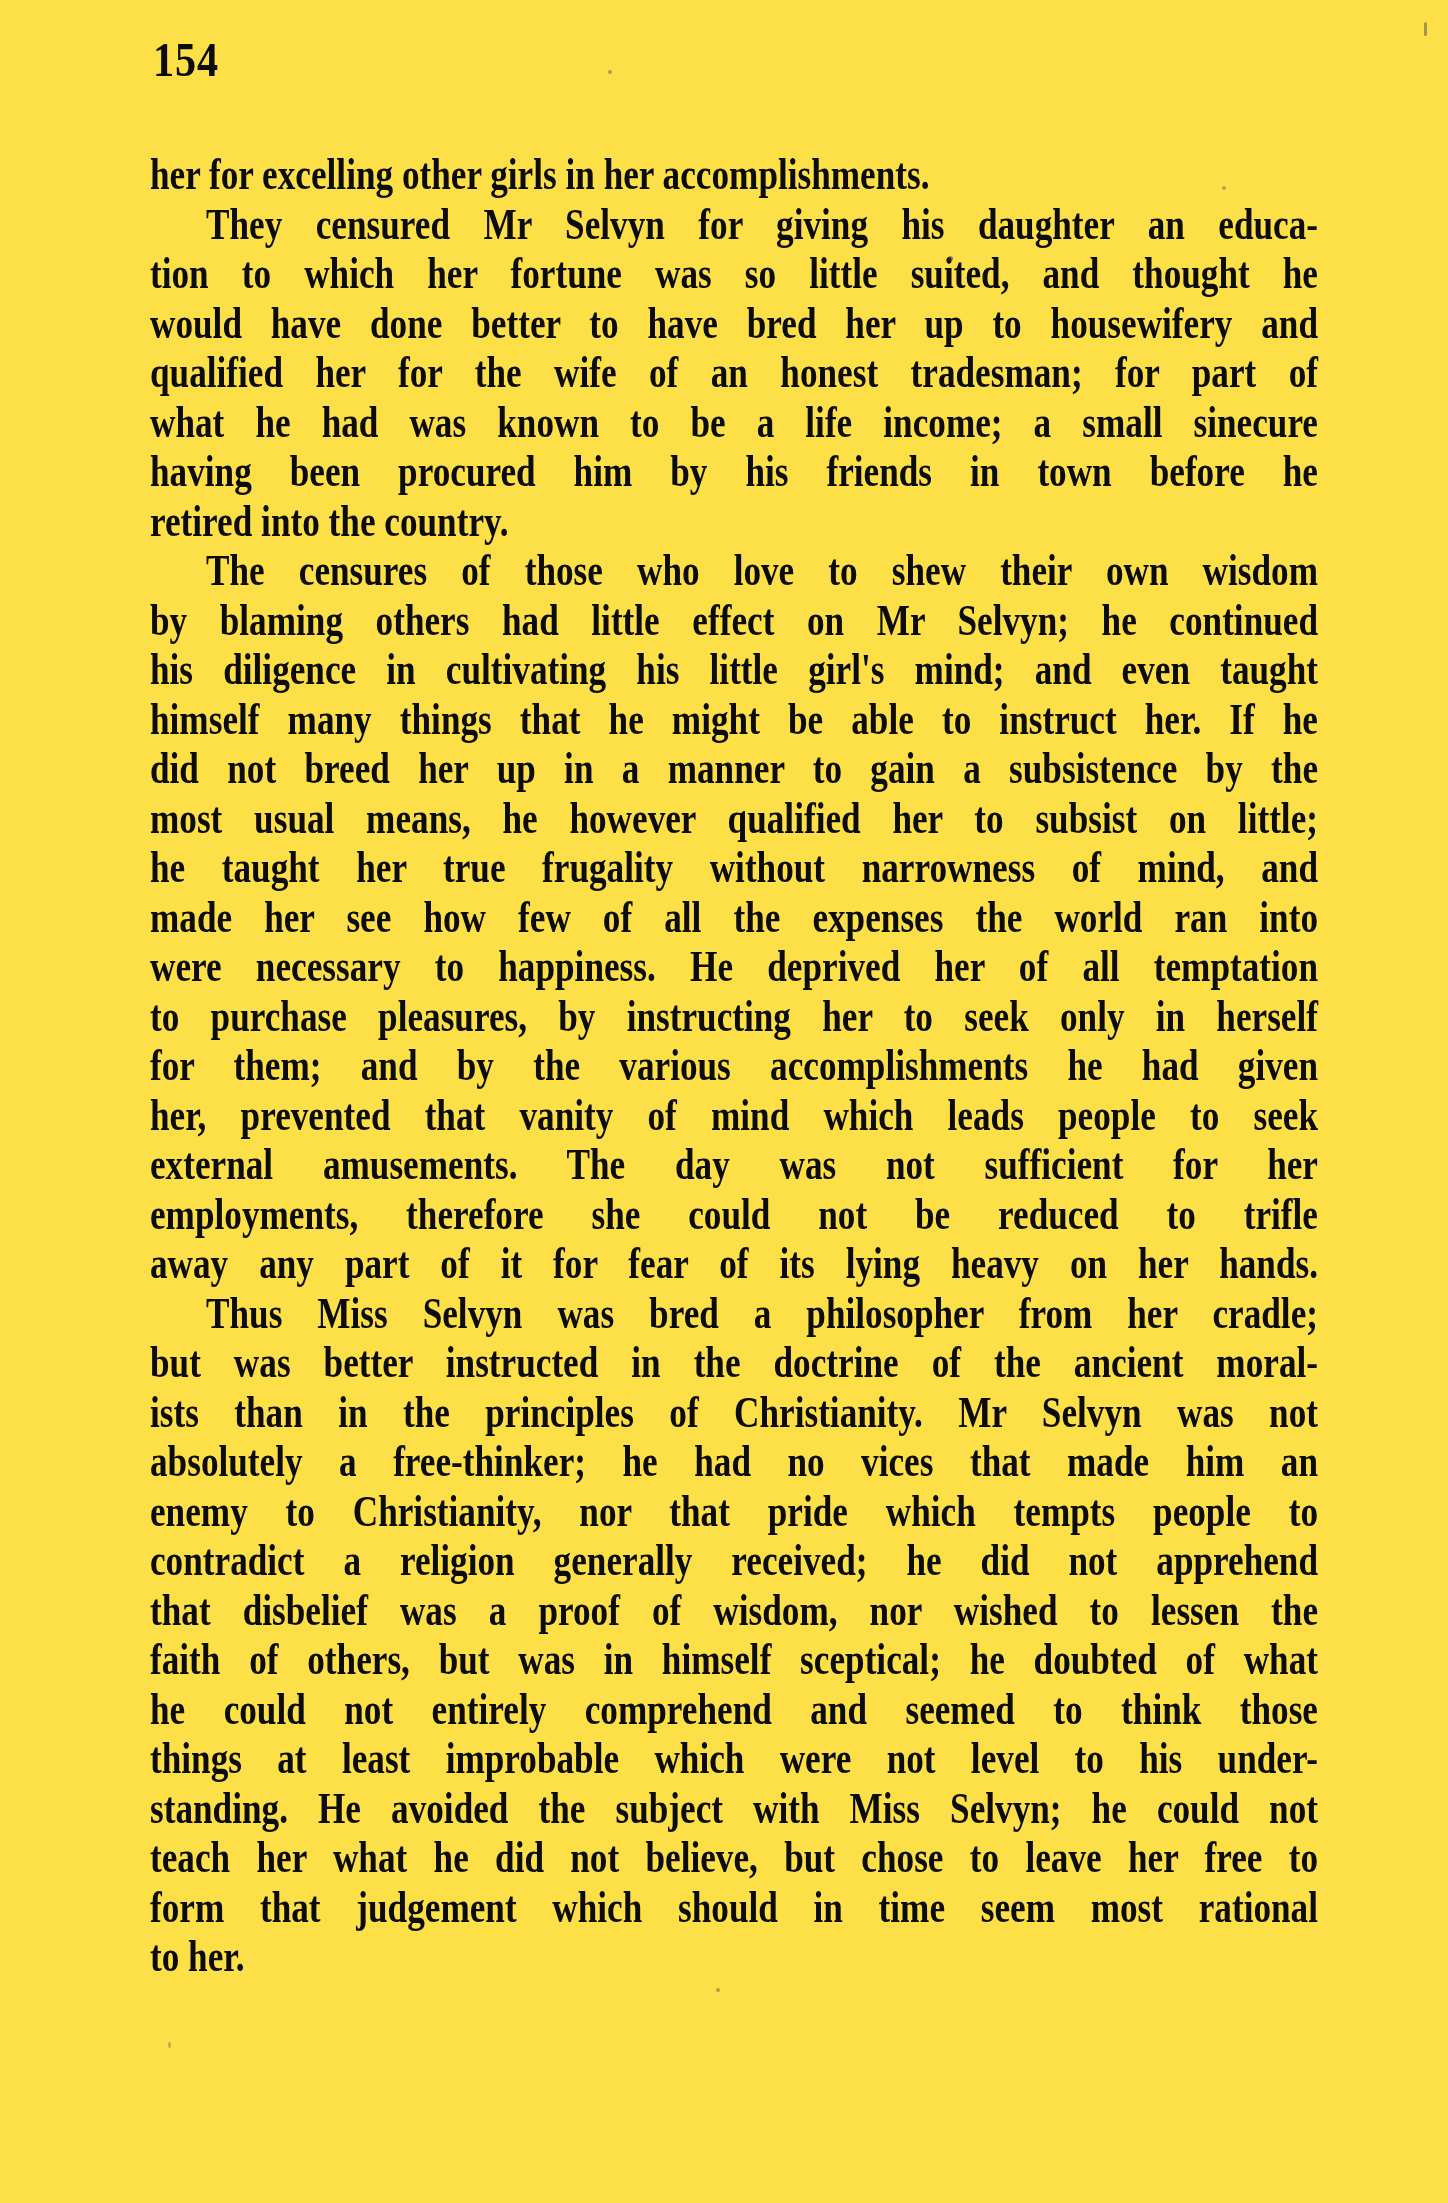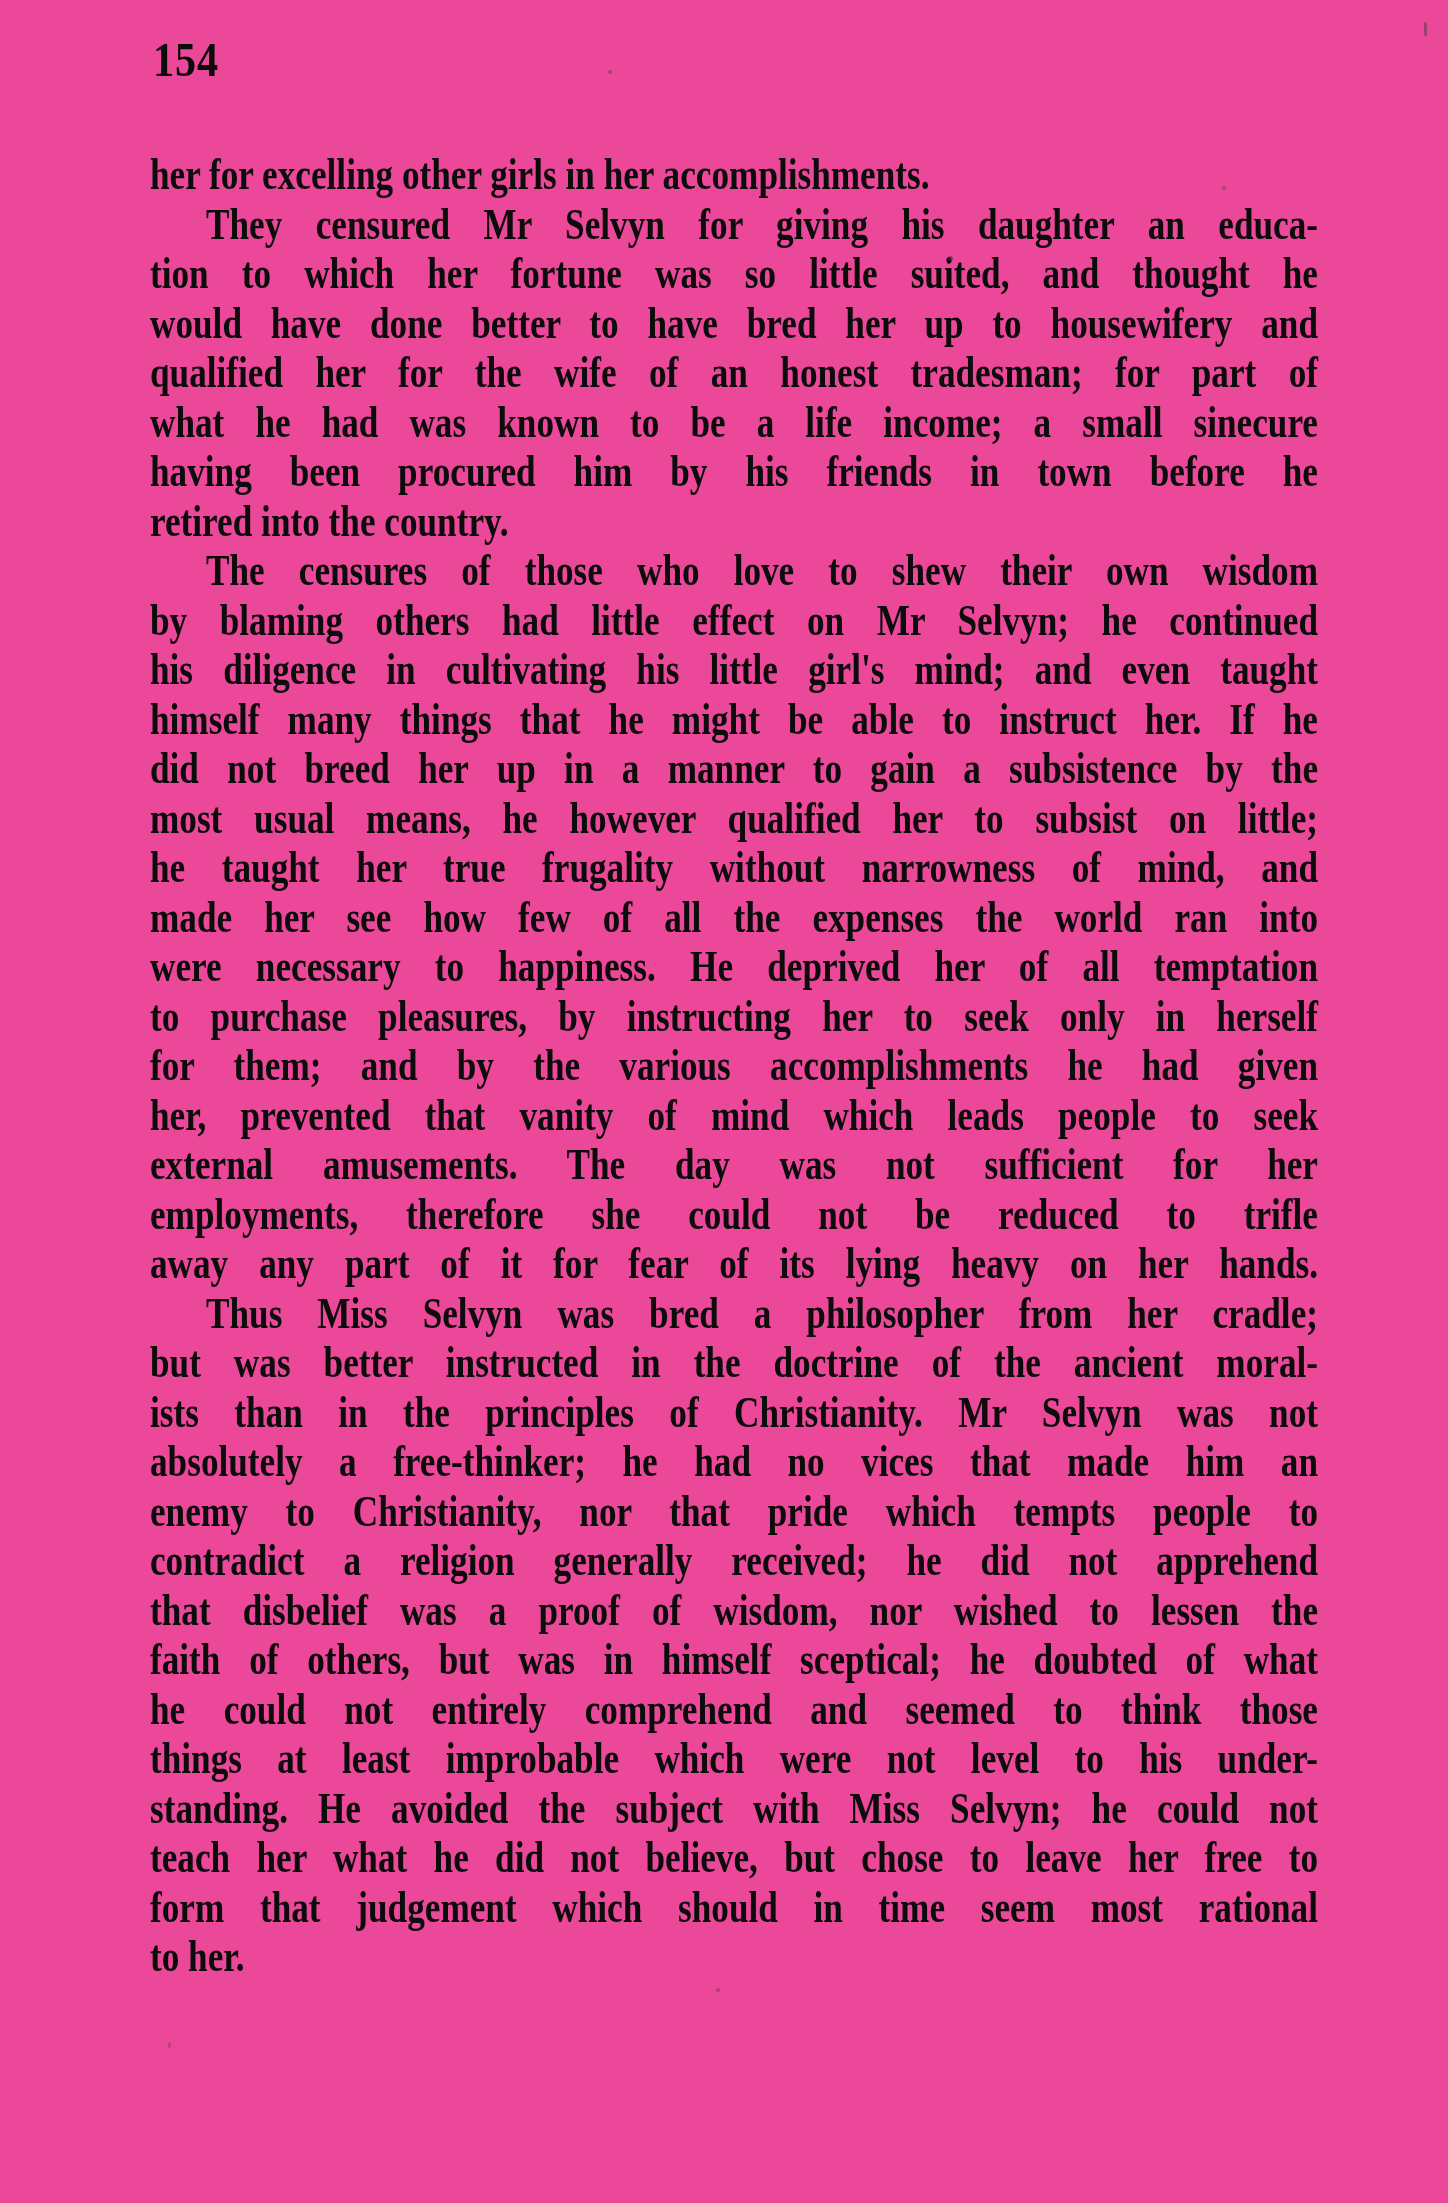--- a/index.html
+++ b/index.html
@@ -4,21 +4,21 @@
 <style>
   html, body {
     margin: 0;
     padding: 0;
     background: #e8e8e8;
   }
   .page {
     position: relative;
     width: 1448px;
     height: 2203px;
-    background: #ec4899;
+    background: #fde047;
     overflow: hidden;
     font-family: "Liberation Serif", "DejaVu Serif", serif;
     font-weight: 700;
     color: #0c0c0c;
   }
   .page-number {
     position: absolute;
     left: 153px;
     top: 32px;
     font-size: 48px;

